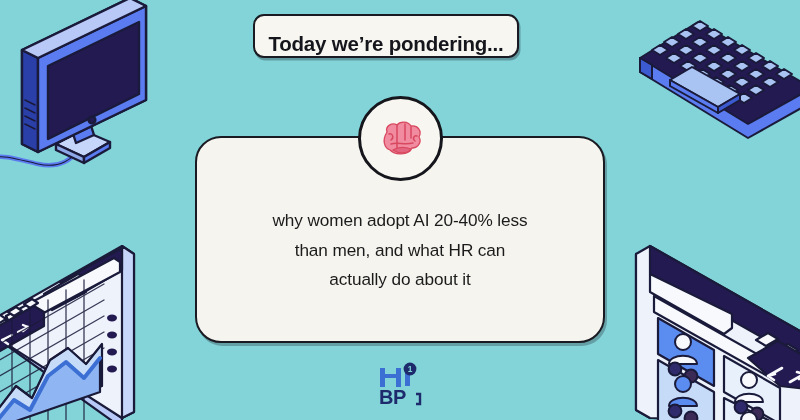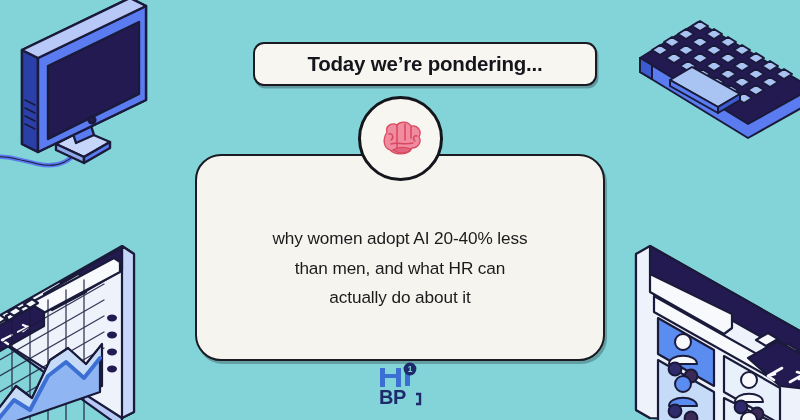--- a/index.html
+++ b/index.html
@@ -26,27 +26,27 @@
   }
   
   #monitor-art { left: -6px; top: -8px; width: 170px; height: 200px; }
   #keyboard-art { left: 636px; top: -4px; width: 176px; height: 148px; }
   #chart-art { left: -18px; top: 236px; width: 200px; height: 192px; }
   #video-art { left: 628px; top: 230px; width: 188px; height: 196px; }
 
   
   #header-pill {
     position: absolute;
-    left: 253px; top: 42px;
-    width: 344px; height: 44px;
+    left: 253px; top: 14px;
+    width: 266px; height: 44px;
     background: #f7f6f1;
     border: 2.5px solid #1a1a22;
     border-radius: 11px;
     display: flex;
-    align-items: center;
+    align-items: flex-end;
     justify-content: center;
     box-shadow: 1.5px 2.5px 0 rgba(20,20,30,0.30);
   }
   #header-title {
     font-size: 20.5px;
     font-weight: 700;
     color: #15151c;
     letter-spacing: -0.2px;
     white-space: nowrap;
   }
@@ -62,21 +62,21 @@
     display: flex;
     align-items: center;
     justify-content: center;
     z-index: 5;
   }
   #brain-icon { width: 48px; height: 42px; display: block; }
 
   
   #main-card {
     position: absolute;
-    left: 195px; top: 154px;
+    left: 195px; top: 136px;
     width: 410px; height: 207px;
     background: #f5f4ef;
     border: 2.5px solid #1a1a22;
     border-radius: 26px;
     display: flex;
     align-items: center;
     justify-content: center;
     box-shadow: 2px 3px 0 rgba(20,20,30,0.28);
   }
   #card-body-text {

